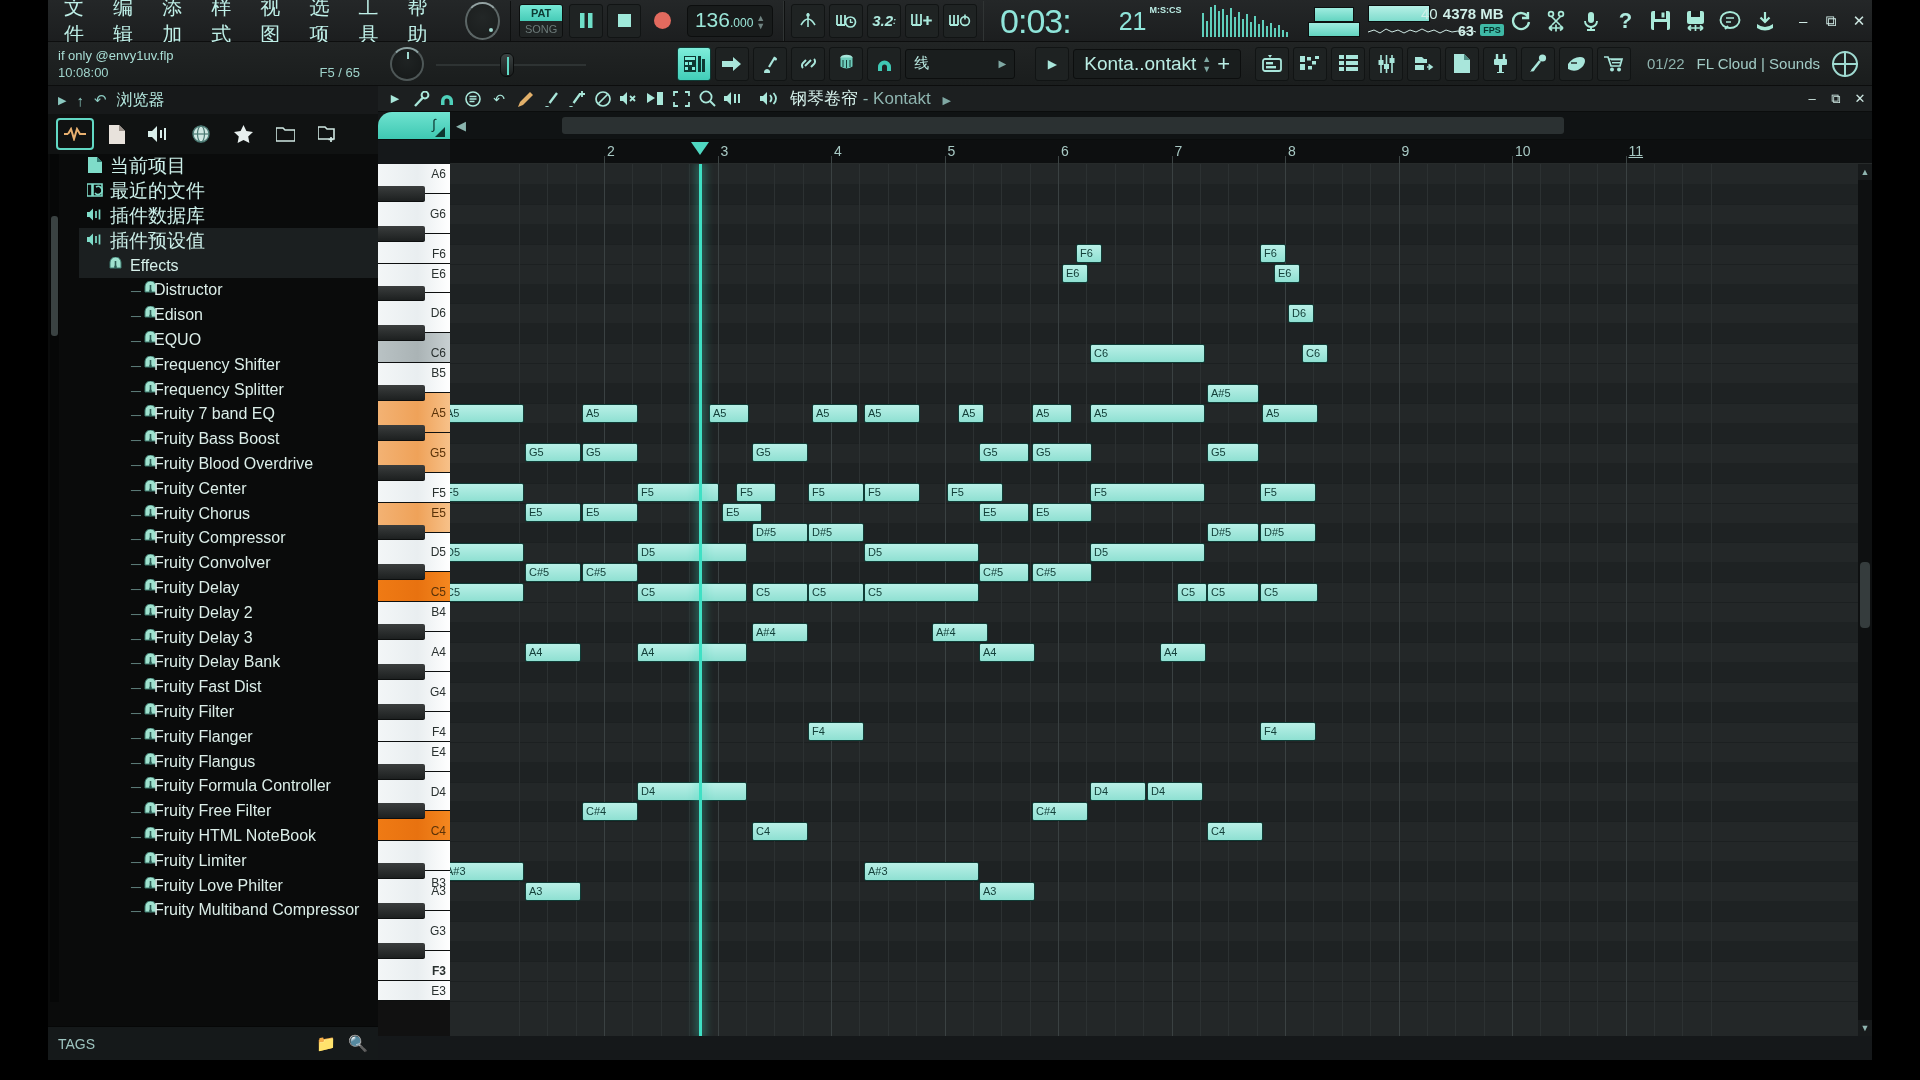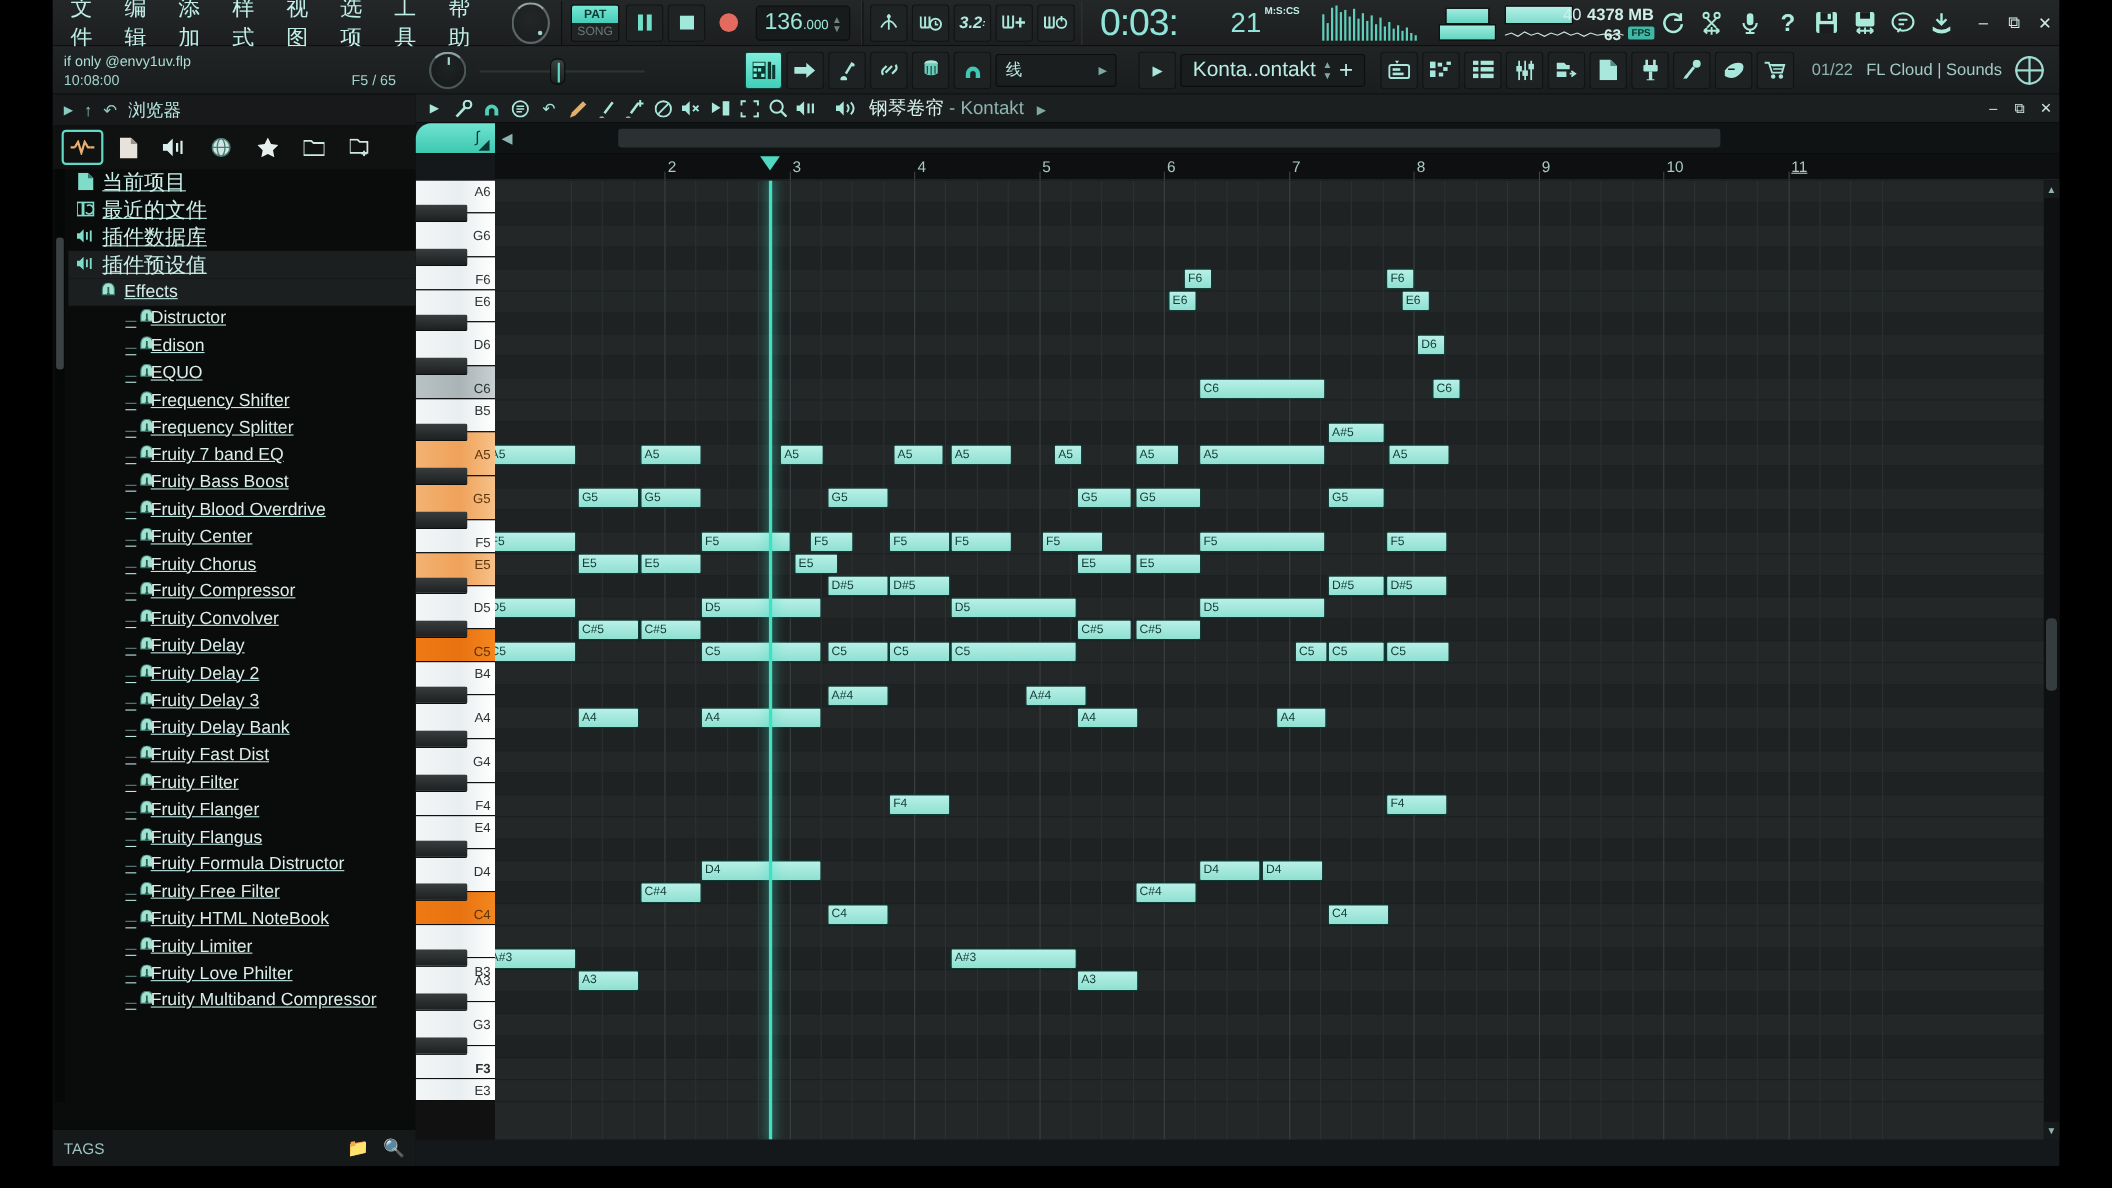--- a/index.html
+++ b/index.html
@@ -129,23 +129,22 @@
   .br-head .arw{font-size:11px;color:#8bc9c0;}
   .br-tabs{
     height:40px;display:flex;align-items:center;gap:4px;padding-left:8px;background:#101212;
   }
   .br-tab{
     width:38px;height:32px;display:flex;align-items:center;justify-content:center;
     color:#cfe7e2;font-size:17px;border-radius:4px;cursor:pointer;
   }
   .br-tab.sel{border:2px solid #62d9c5;}
   .br-tree{
-    position:absolute;left:14px;top:68px;width:316px;height:848px;
+    position:absolute;left:31px;top:68px;width:316px;height:848px;
     overflow:hidden;
-    text-decoration:underline;
   }
   .tr-row{
     height:24.8px;display:flex;align-items:center;gap:7px;
     font-size:17px;color:#ccefe9;padding-left:8px;white-space:nowrap;cursor:pointer;
   }
   .tr-row.lvl0{font-size:19px;padding-left:8px;}
   .tr-row.hl{background:#1b1f20;}
   .tr-row.lvl1{padding-left:28px;font-size:16px;color:#d6efe9;}
   .tr-row.lvl2{padding-left:52px;font-size:16px;color:#dceee9;}
   .tr-ico{width:16px;text-align:center;font-size:14px;color:#8ee4d2;flex:0 0 16px;}
@@ -838,21 +837,21 @@
               <circle cx="6.5" cy="10" r="1.4" fill="#2c5d55"></circle>
             </svg></span>
           <span>Fruity Flangus</span>
         </div>
         <div class="tr-row lvl2">
           <span class="tr-ico"><span style="color:#5f7f7c;margin-right:3px">─</span><svg width="13" height="15" viewBox="0 0 13 15">
               <path d="M6.5 0 C3 0 1 3 1 6 v5 h11 V6 C12 3 10 0 6.5 0 z" fill="#9fe2cf" stroke="#3d7a6f" stroke-width="1"></path>
               <path d="M6.5 4 v5" stroke="#2c5d55" stroke-width="1.6"></path>
               <circle cx="6.5" cy="10" r="1.4" fill="#2c5d55"></circle>
             </svg></span>
-          <span>Fruity Formula Distructor</span>
+          <span>Fruity Formula Controller</span>
         </div>
         <div class="tr-row lvl2">
           <span class="tr-ico"><span style="color:#5f7f7c;margin-right:3px">─</span><svg width="13" height="15" viewBox="0 0 13 15">
               <path d="M6.5 0 C3 0 1 3 1 6 v5 h11 V6 C12 3 10 0 6.5 0 z" fill="#9fe2cf" stroke="#3d7a6f" stroke-width="1"></path>
               <path d="M6.5 4 v5" stroke="#2c5d55" stroke-width="1.6"></path>
               <circle cx="6.5" cy="10" r="1.4" fill="#2c5d55"></circle>
             </svg></span>
           <span>Fruity Free Filter</span>
         </div>
         <div class="tr-row lvl2">

